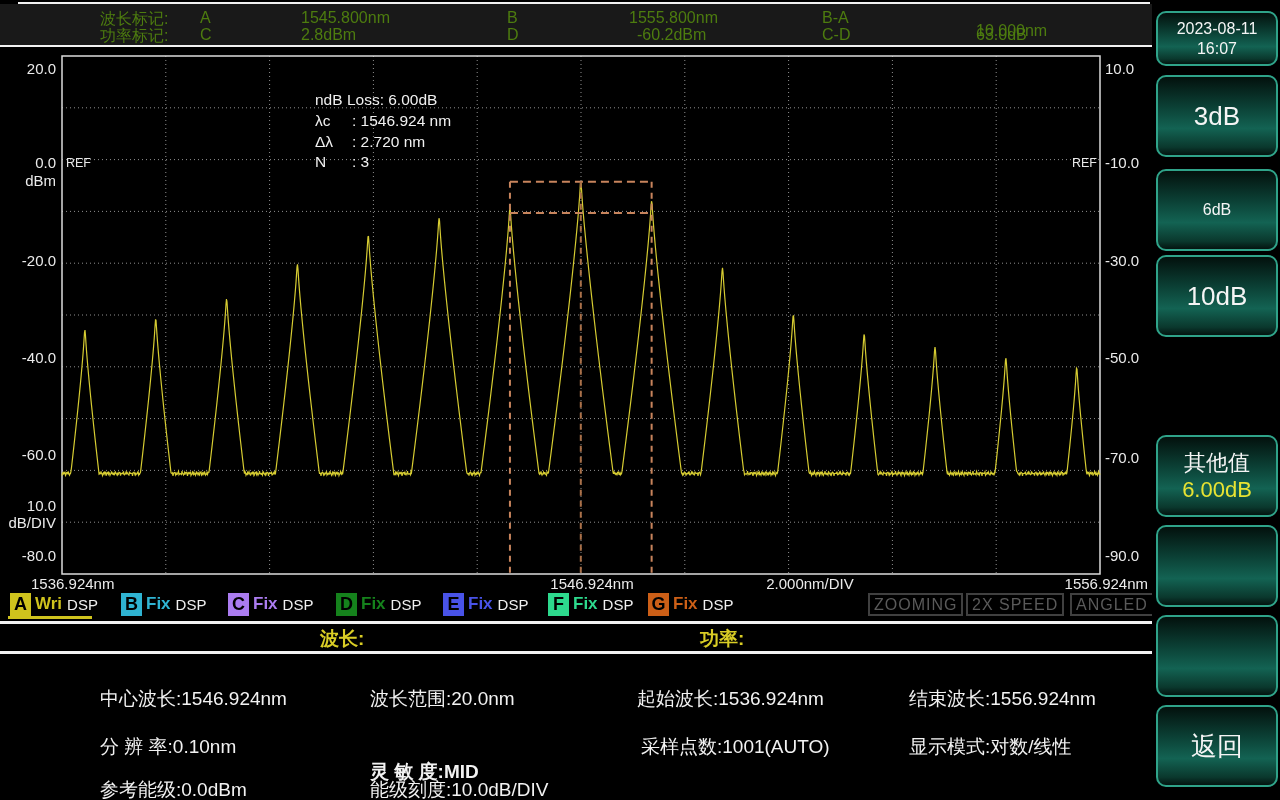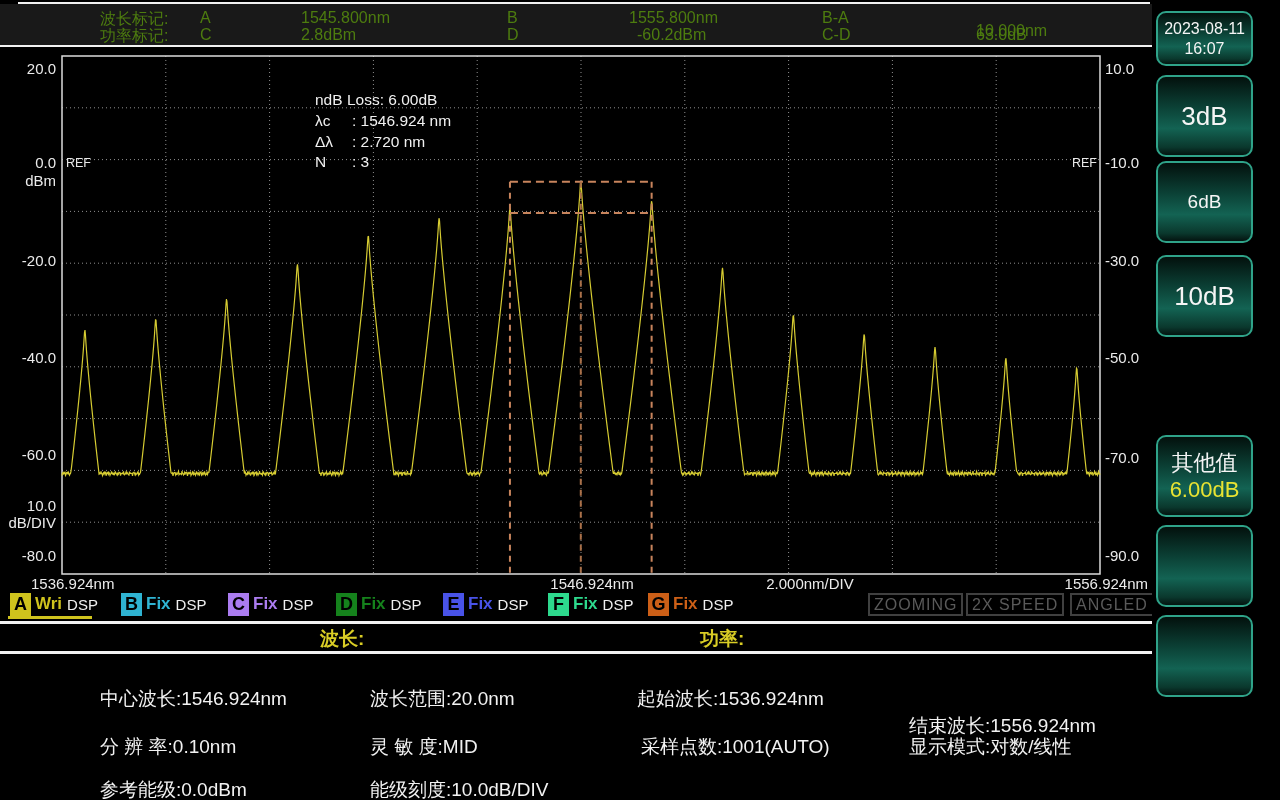--- a/index.html
+++ b/index.html
@@ -15,21 +15,21 @@
   .tbox{display:inline-flex;width:21px;height:23px;align-items:center;justify-content:center;
         color:#000;font-weight:bold;font-size:18px;}
   .tmode{font-size:17px;margin-left:4px;font-weight:bold;}
   .tdsp{font-size:15px;color:#f0f0f0;margin-left:5px;}
   .trace-underline{position:absolute;top:616px;height:3px;}
   .status-box{position:absolute;top:593px;height:19px;line-height:19px;padding:0 4px;
         border:2px solid #404040;color:#5a5a5a;font-size:16px;letter-spacing:1px;}
   .section-label{position:absolute;top:626px;font-size:19px;font-weight:bold;color:#d9cd25;}
   .info-item{position:absolute;font-size:19px;color:#f2f2f2;white-space:nowrap;}
   #sidebar{position:absolute;left:1152px;top:0;width:128px;height:800px;background:#000;}
-  .sb-btn{position:absolute;left:4px;width:97px;border:2px solid #2fa389;border-radius:10px;
+  .sb-btn{position:absolute;left:4px;width:122px;border:2px solid #2fa389;border-radius:10px;
         background:linear-gradient(180deg,#03110d 0%,#0b4035 38%,#136353 66%,#0a382d 90%,#041410 100%);
         display:flex;flex-direction:column;align-items:center;justify-content:center;
         color:#f5f5f5;cursor:pointer;box-sizing:border-box;}
   .sb-line{line-height:1.25;}
   .sb-accent{color:#e8e332;text-align:right;}
 </style>
 </head>
 <body>
 
 <div id="app">
@@ -156,43 +156,46 @@
     <div class="section-label" style="left:320px;">波长:</div>
     <div class="section-label" style="left:700px;">功率:</div>
 
     <div class="wline" style="left:0;top:651px;width:1152px;height:3px;"></div>
 
     <div id="info-area">
         <div class="info-item" style="left: 100px; top: 686px;">中心波长:1546.924nm</div>
         <div class="info-item" style="left: 100px; top: 734px;">分 辨 率:0.10nm</div>
         <div class="info-item" style="left: 100px; top: 777px;">参考能级:0.0dBm</div>
         <div class="info-item" style="left: 370px; top: 686px;">波长范围:20.0nm</div>
-        <div class="info-item" style="left: 370px; top: 734px;">灵 敏 度:MID</div>
+        <div class="info-item" style="left: 370px; top: 759px; font-weight: bold;">灵 敏 度:MID</div>
         <div class="info-item" style="left: 370px; top: 777px;">能级刻度:10.0dB/DIV</div>
         <div class="info-item" style="left: 637px; top: 686px;">起始波长:1536.924nm</div>
         <div class="info-item" style="left: 641px; top: 734px;">采样点数:1001(AUTO)</div>
-        <div class="info-item" style="left: 909px; top: 686px; margin-top: 27px;">结束波长:1556.924nm</div>
+        <div class="info-item" style="left: 909px; top: 686px;">结束波长:1556.924nm</div>
         <div class="info-item" style="left: 909px; top: 734px;">显示模式:对数/线性</div>
       </div>
   </div>
 
   <div id="sidebar">
       <div class="sb-btn" style="top: 11px; height: 55px; font-size: 16px;">
         <div class="sb-line">2023-08-11</div>
         <div class="sb-line">16:07</div>
       </div>
       <div class="sb-btn" style="top: 75px; height: 82px; font-size: 26px;">
         <div class="sb-line">3dB</div>
       </div>
-      <div class="sb-btn" style="top: 161px; height: 82px; font-size: 19px;">
+      <div class="sb-btn" style="top: 169px; height: 82px; font-size: 16px;">
         <div class="sb-line">6dB</div>
       </div>
       <div class="sb-btn" style="top: 255px; height: 82px; font-size: 26px;">
         <div class="sb-line">10dB</div>
       </div>
       <div class="sb-btn" style="top: 435px; height: 82px; font-size: 22px;">
         <div class="sb-line">其他值</div>
         <div class="sb-line sb-accent">6.00dB</div>
       </div>
       <div class="sb-btn" style="top: 525px; height: 82px; font-size: 22px;"></div>
       <div class="sb-btn" style="top: 615px; height: 82px; font-size: 22px;"></div>
+      <div class="sb-btn" style="top: 705px; height: 82px; font-size: 26px;">
+        <div class="sb-line">返回</div>
+      </div>
     </div>
 </div>
 
 </body></html>

